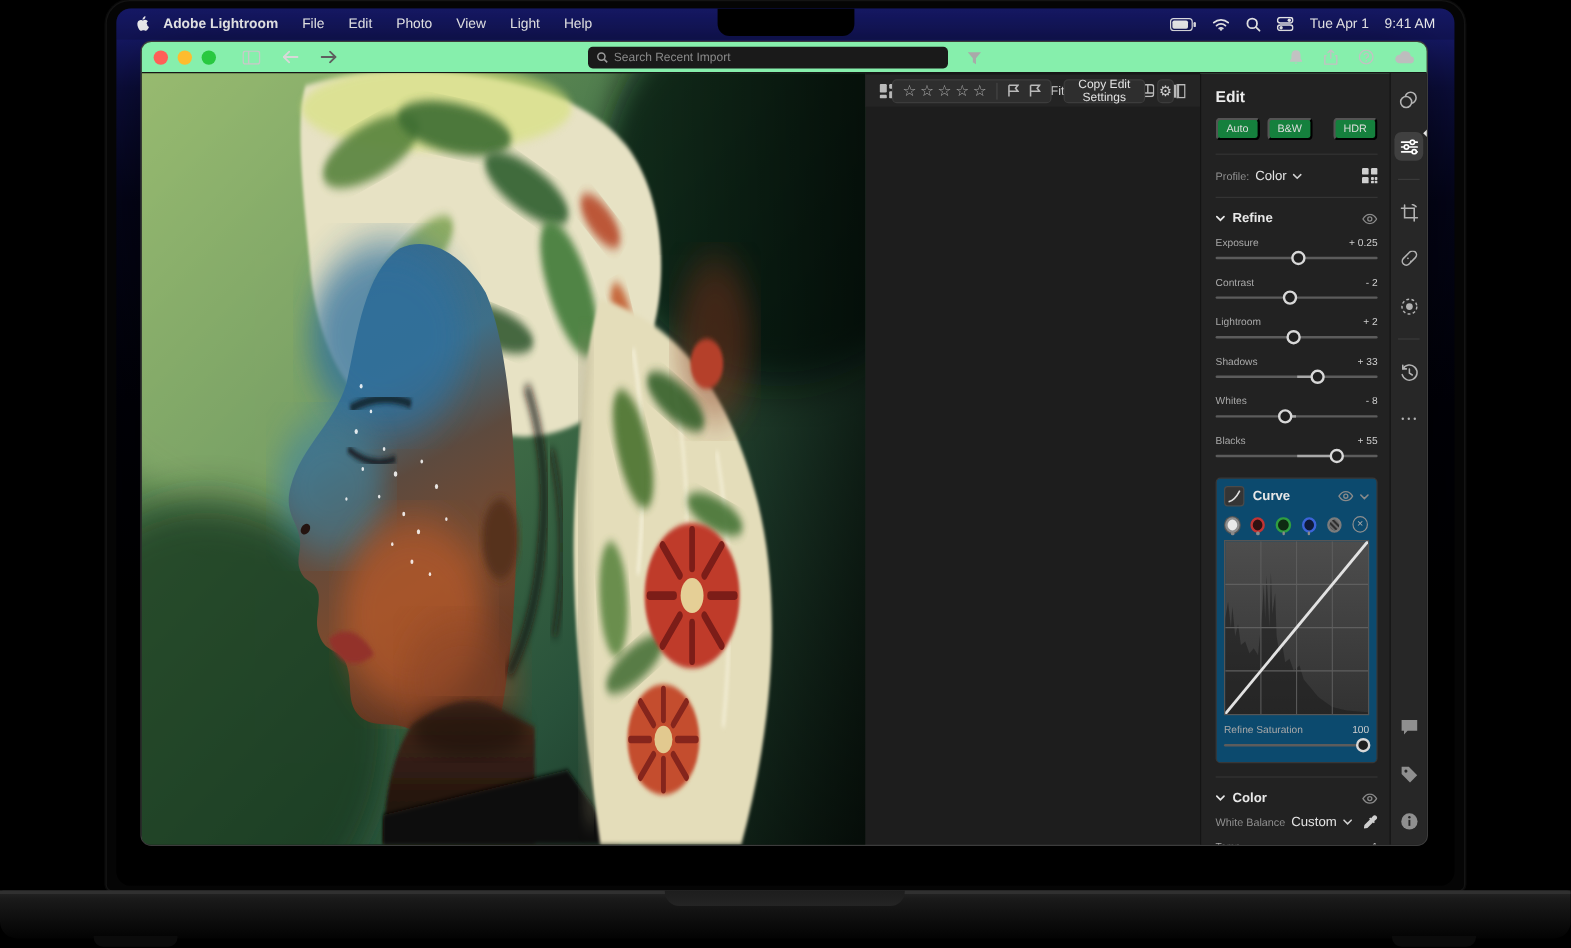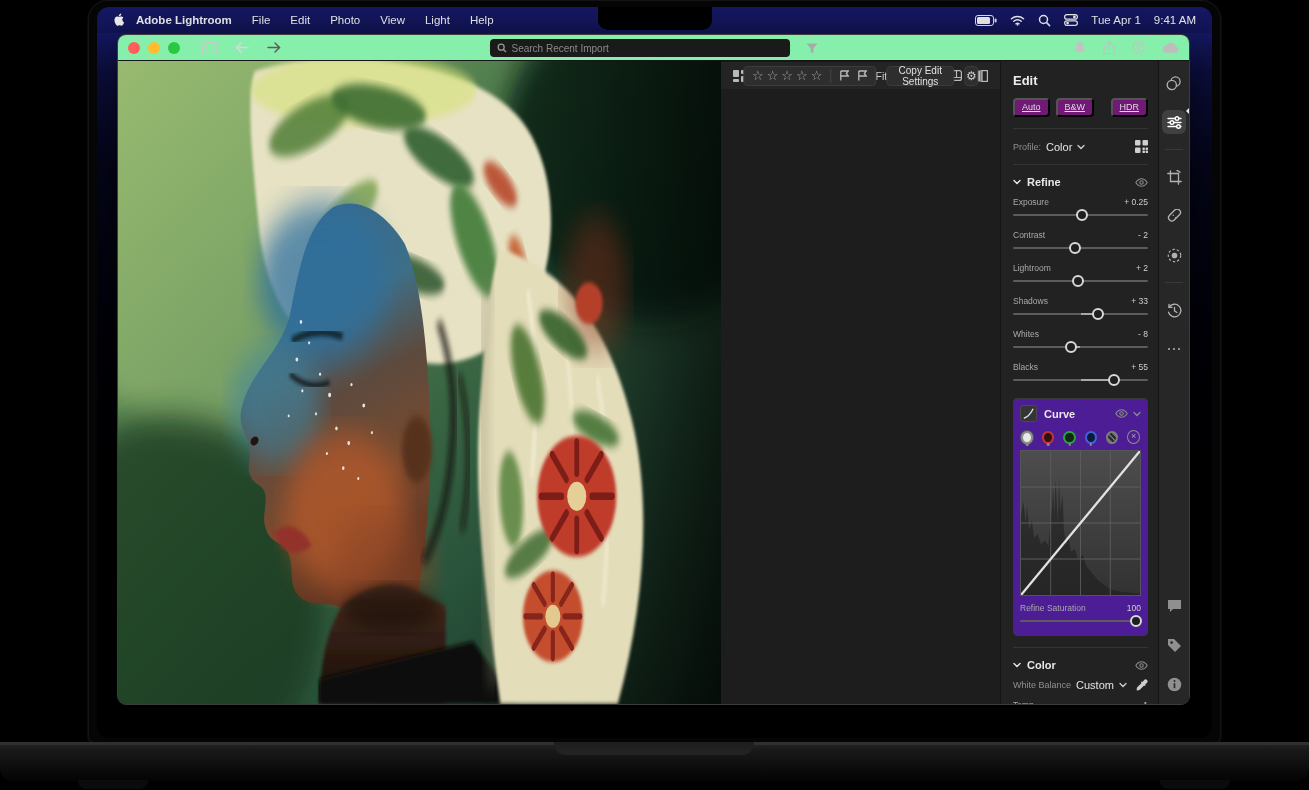--- a/index.html
+++ b/index.html
@@ -74,40 +74,40 @@
   .gearbtn { background:#2e2e2e; border:1px solid #3c3c3c; border-radius:4px; height:20px; width:24px;
     display:flex; align-items:center; justify-content:center; color:#cfcfcf; font-size:12px; }
   .gearbtn::before { content:"\2699"; }
   .fitsel { display:flex; gap:6px; font-size:10.5px; color:#cfcfcf;padding-left:12px; }
 
   
   .panel { width:158px; background:#222222; border-left:1px solid #141414;
     padding:12px 10px 0 12px; color:#cfcfcf; overflow:hidden; flex:0 0 auto; }
   .ptitle { font-size:13px; font-weight:bold; color:#ececec; }
   .btnrow { display:flex; align-items:center; gap:6px; margin-top:10px; }
-  .pbtn { background:#701a75; border-radius:4px; font-size:9px; color:#dcdcdc;
-    padding:3px 7px; line-height:1;text-decoration:underline; }
+  .pbtn { background:#15803d; border-radius:4px; font-size:9px; color:#dcdcdc;
+    padding:3px 7px; line-height:1; }
   .pbtn.hdr { margin-left:auto; }
   .pdiv { height:1px; background:#343434; margin:11px 0; }
   .profrow { display:flex; align-items:center; gap:5px; font-size:9px; color:#8f8f8f; }
   .profrow .val { font-size:11px; color:#e4e4e4; font-weight:500; }
   .sect { display:flex; align-items:center; gap:6px; margin:2px 0 4px; }
   .sect .name { font-size:11px; font-weight:bold; color:#e8e8e8; }
   .sect .right { margin-left:auto; display:flex; gap:6px; color:#8a8a8a; }
   .chev { width:8px; height:8px; display:inline-block; }
   .srow { margin-top:9px; }
   .slabel { display:flex; justify-content:space-between; font-size:8.5px; color:#a9a9a9; }
   .slabel .v { color:#cfcfcf; }
   .slider { position:relative; height:13px; margin-top:1px; }
   .track { position:absolute; left:0; right:0; top:5.5px; height:2px; background:#5c5c5c; border-radius:1px; }
   .fillseg { position:absolute; top:5.5px; height:2px; background:#a9a9a9; }
   .knob { position:absolute; top:0.5px; width:12px; height:12px; border-radius:50%;
     background:#1f1f1f; border:2px solid #d8d8d8; transform:translateX(-50%); }
 
-  .curvebox { background:#4c1d95; border:1px solid #383838; border-radius:4px;
+  .curvebox { background:#0c4a6e; border:1px solid #383838; border-radius:4px;
     padding:6px 6px 8px; margin-top:10px; }
   .curvehead { display:flex; align-items:center; gap:7px; }
   .curveicon { width:17px; height:17px; background:#353535; border:1px solid #4a4a4a;
     border-radius:3px; display:flex; align-items:center; justify-content:center; color:#dedede; }
   .curvehead .name { font-size:11px; font-weight:bold; color:#e8e8e8; }
   .curvehead .right { margin-left:auto; display:flex; align-items:center; gap:5px; color:#8a8a8a; }
   .chanrow { display:flex; align-items:center; gap:9px; margin:8px 1px 6px; }
   .chan { width:13px; height:13px; border-radius:50%; position:relative; }
   .chan .dot { position:absolute; left:50%; bottom:-4px; transform:translateX(-50%);
     width:2.5px; height:2.5px; border-radius:50%; background:#8a8a8a; }

